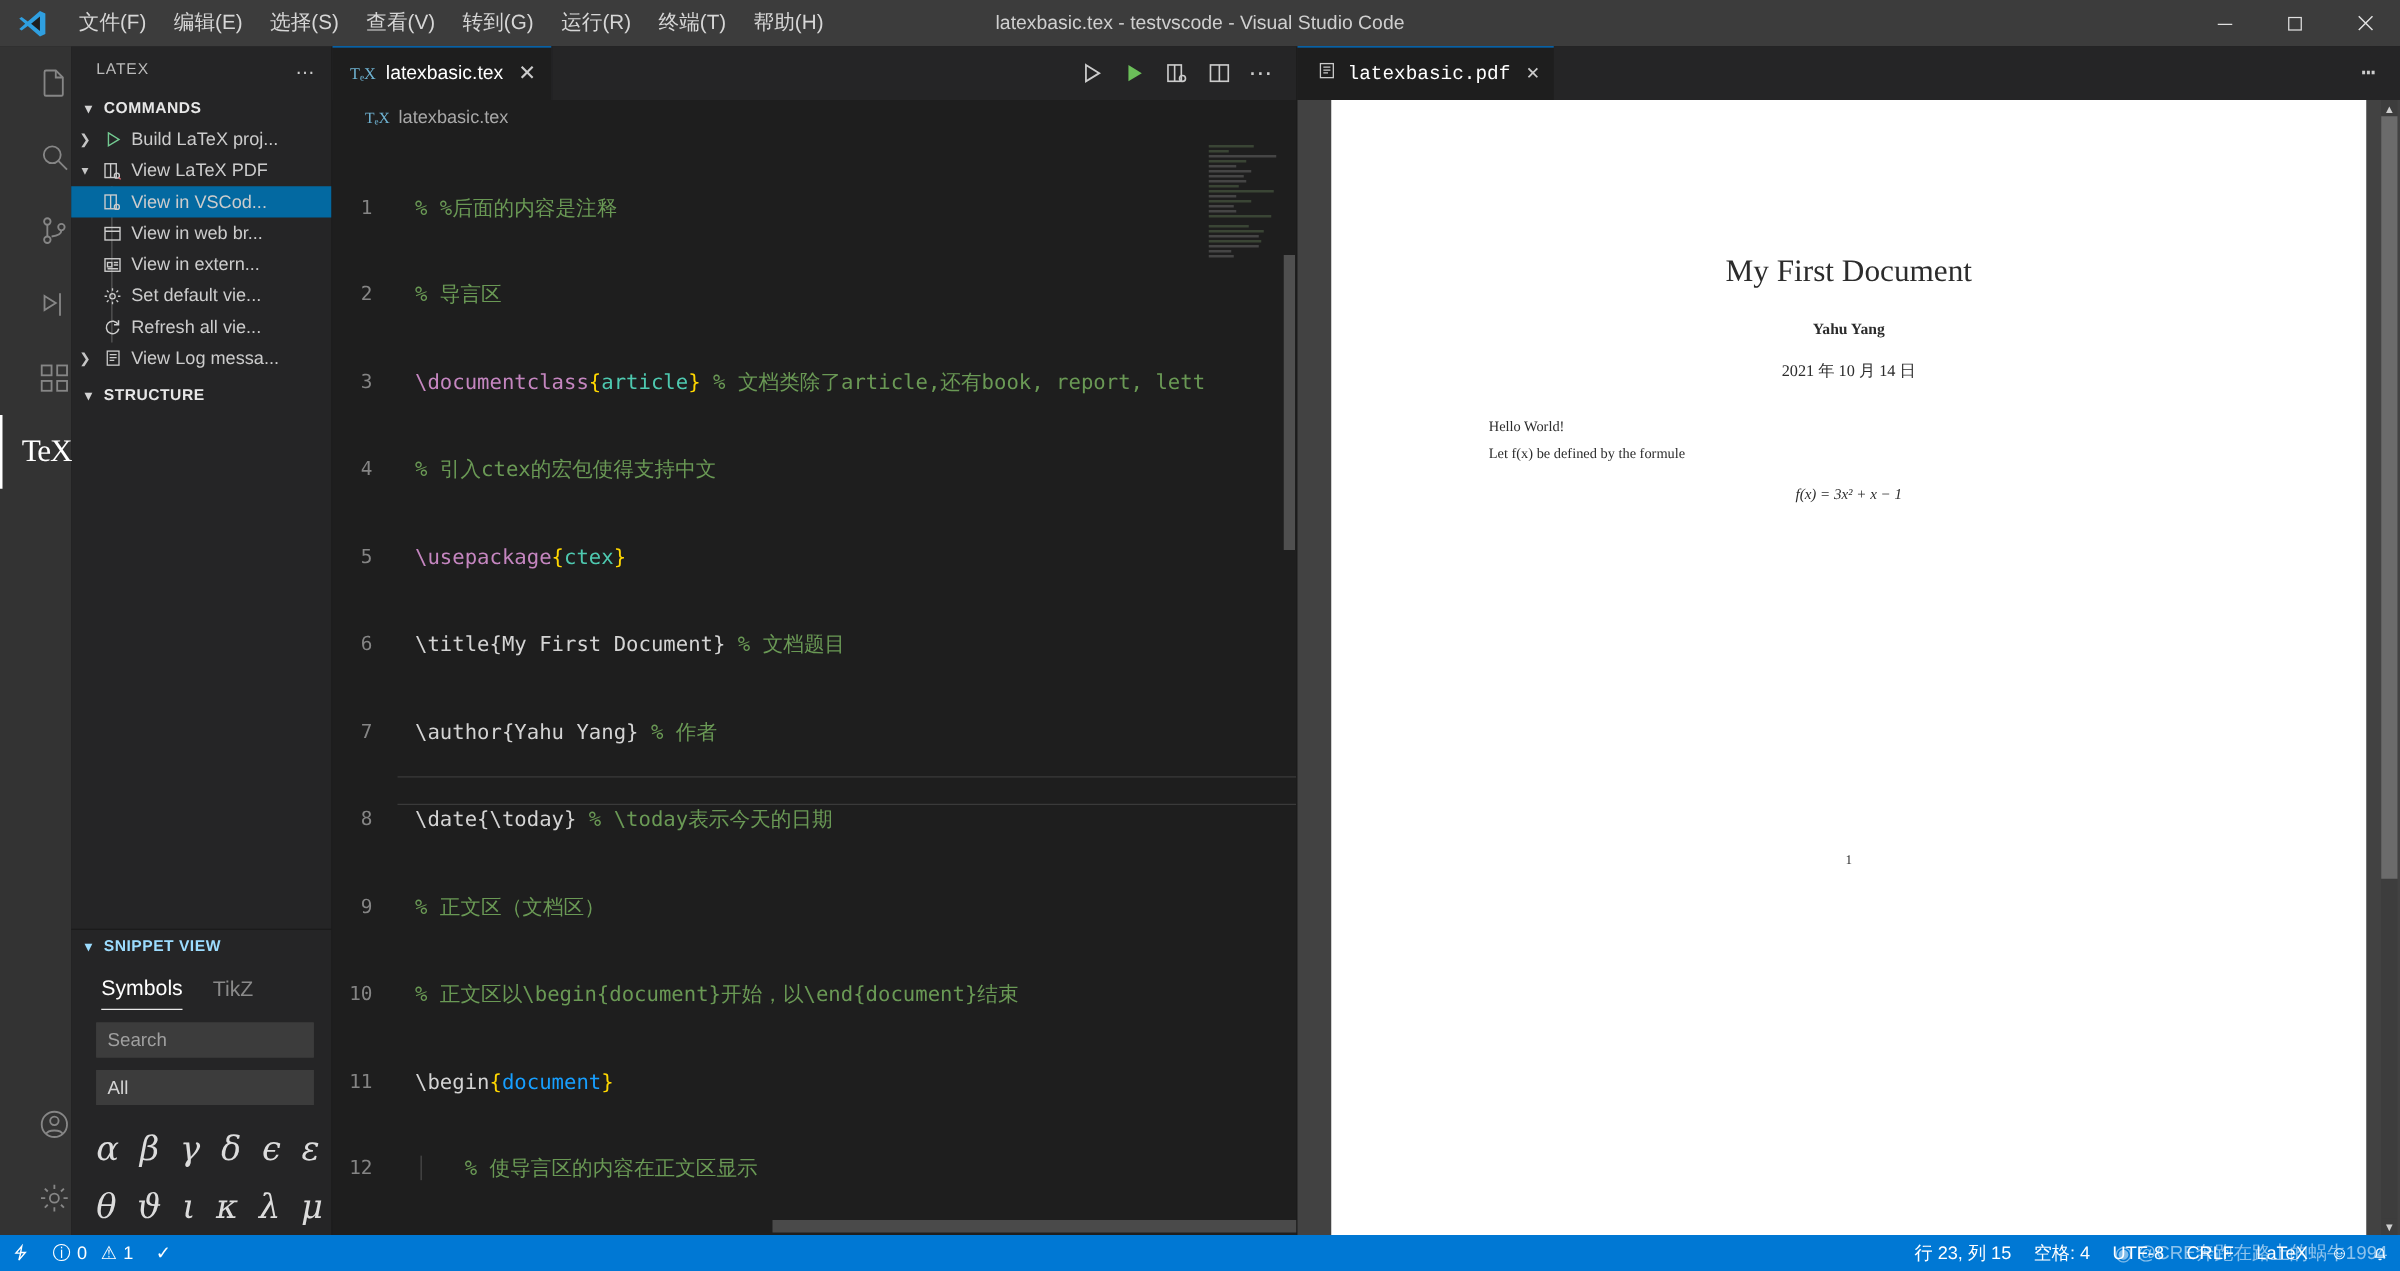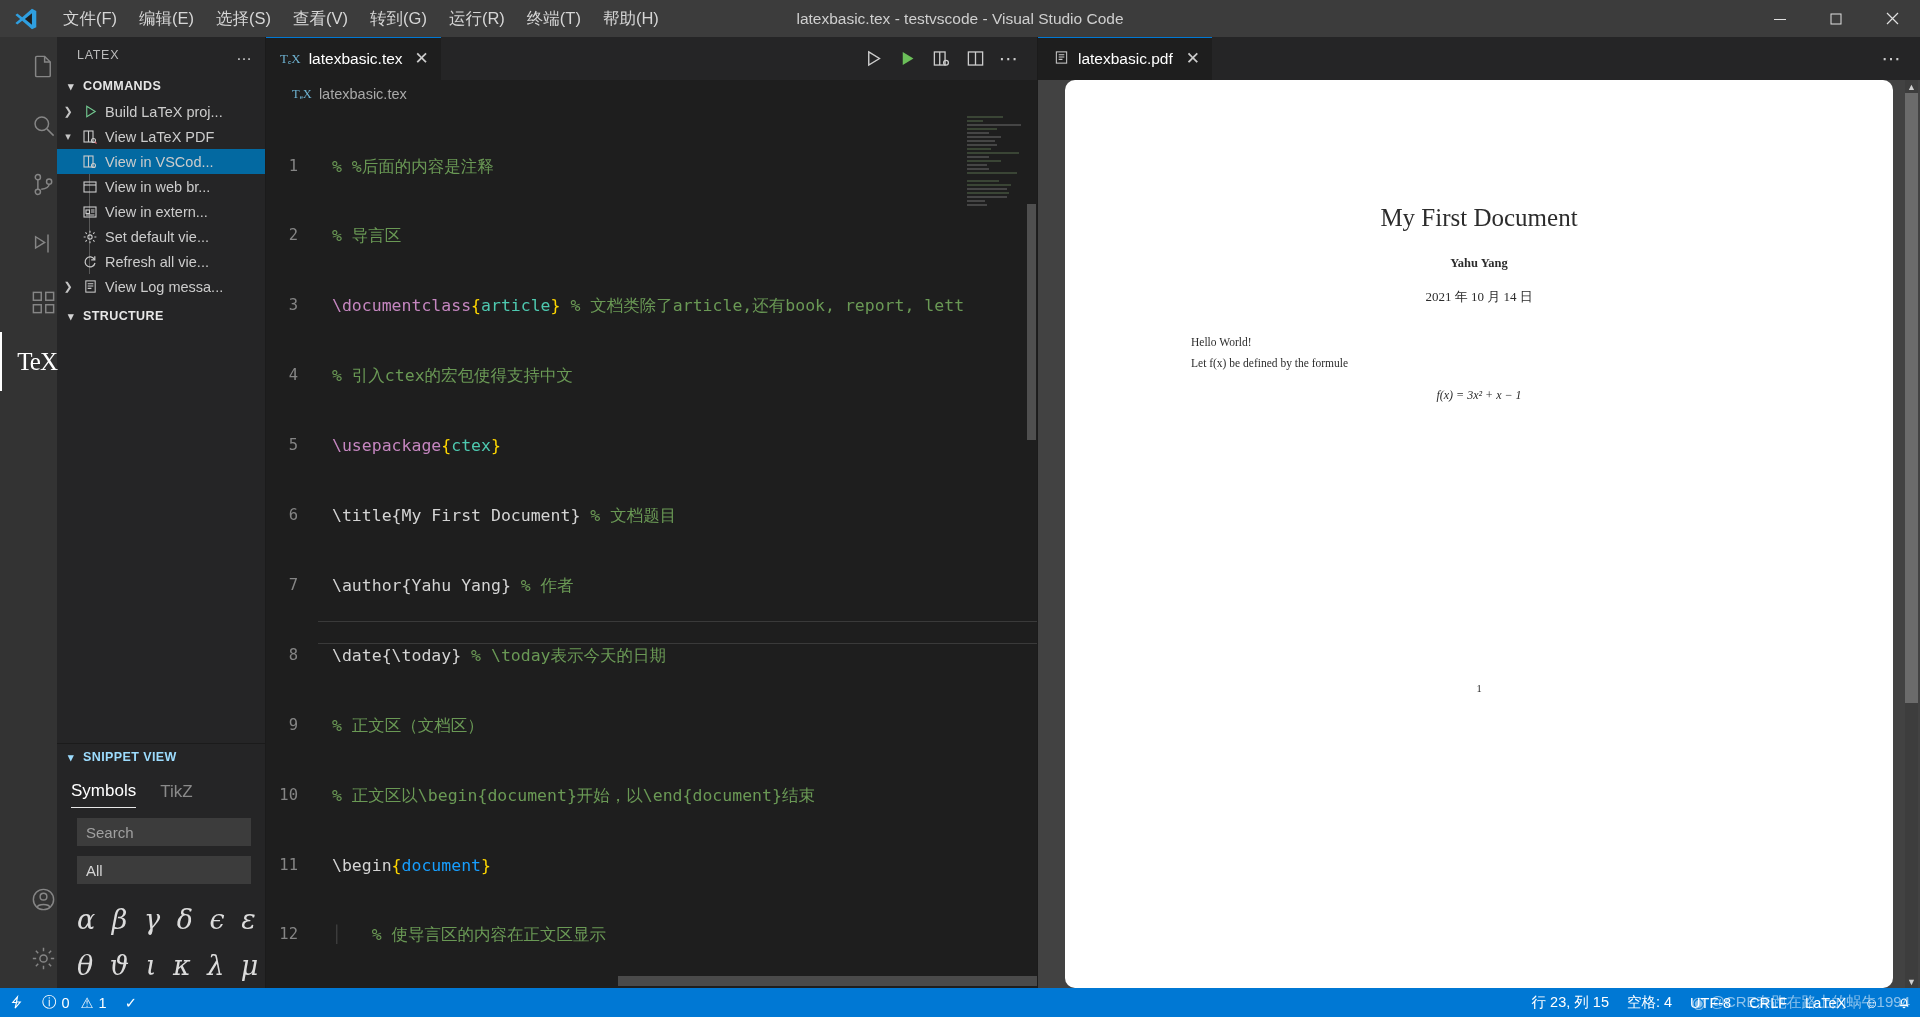--- a/index.html
+++ b/index.html
@@ -81,21 +81,21 @@
   .indent-1 { padding-left: 22px; }
   .guide {
     position: absolute; left: 32px; top: 0; bottom: 0; width: 1px; background: #585858;
   }
   .structure { flex: 1; min-height: 0; }
   .snippet-sec { border-top: 1px solid #1b1b1b; }
   .snippet-head {
     height: 26px; display:flex; align-items:center; gap:4px; padding-left:6px;
     color:#9cdcfe; font-size:12.5px; font-weight:bold; letter-spacing:.4px;
   }
-  .snip-tabs { display: flex; padding-left: 14px; gap: 24px; height: 38px; align-items: flex-end; }
+  .snip-tabs { display: flex; padding-left: 24px; gap: 24px; height: 38px; align-items: flex-end; }
   .snip-tab { font-size: 17px; color: #8a8a8a; padding-bottom: 6px; cursor: pointer; }
   .snip-tab.active { color: #ffffff; border-bottom: 1px solid #e7e7e7; }
   .snip-search, .snip-all {
     margin: 10px 14px 0 20px; height: 28px; background: #3c3c3c; color: #a0a0a0;
     display: flex; align-items: center; padding: 0 8px; font-size: 15px;
     border: 1px solid #3c3c3c;
   }
   .snip-all { color: #d4d4d4; }
   .greek {
     padding: 14px 0 0 20px; color: #dcdcdc;
@@ -161,32 +161,32 @@
     position: absolute; right: 0; width: 12px; top: 0; bottom: 0; background: transparent;
   }
   .editor-vscroll .thumb { position:absolute; left:2px; width:9px; background:#4f4f4f; border-radius:0; }
   .hscroll-bot {
     position: absolute; left: 0; right: 0; bottom: 0; height: 12px; background: #1e1e1e;
   }
   .hscroll-bot .thumb { position: absolute; height: 10px; background: #4a4a4a; }
 
   
   .pdfpane { width: 882px; flex: 0 0 882px; display: flex; flex-direction: column; background: #1e1e1e; min-width:0; }
-  .pdf-tabsrow { height: 43px; background: #252526; display:flex; align-items:stretch; position: relative; }
+  .pdf-tabsrow { height: 43px; background: #252526; display:flex; align-items:stretch; position: relative; font-family: Liberation Mono, monospace; }
   .pdf-tab {
     display:flex; align-items:center; gap:9px; padding: 0 12px 0 16px;
     background:#1e1e1e; color:#ffffff; font-size:15.5px; position:relative;
   }
   .pdf-tab::before { content:""; position:absolute; top:0; left:0; right:0; height:1px; background:#0078d4; }
   .pdf-tab .doc-icon { color:#cccccc; font-size:15px; }
   .pdf-dots { margin-left:auto; color:#cccccc; font-size:19px; letter-spacing:1.5px; padding-right:18px; display:flex; align-items:center; }
   .pdf-body { flex: 1; background: #424242; position: relative; overflow: hidden; display:flex; justify-content:center; }
   .pdf-page {
     width: 828px; background: #ffffff; margin-top: 0; position: relative;
-    font-family: "Liberation Serif", "DejaVu Serif", serif; color: #2c2c2c; border-radius: 10px;
+    font-family: "Liberation Serif", "DejaVu Serif", serif; color: #2c2c2c;
   }
   .pdf-title { text-align:center; font-size: 25px; margin-top: 124px; }
   .pdf-author { text-align:center; font-size: 12.5px; margin-top: 24px; font-weight: bold; }
   .pdf-date   { text-align:center; font-size: 13px; margin-top: 17px; }
   .pdf-para { font-size: 11.5px; margin-left: 126px; margin-top: 28px; line-height: 17px; }
   .pdf-formula { text-align:center; font-size: 12px; margin-top: 16px; font-style: italic; }
   .pdf-para2 { font-size: 11.5px; margin-left: 110px; margin-top: 18px; }
   .pdf-pagenum { text-align:center; font-size: 10.5px; margin-top: 280px; }
   .pdf-scroll-up, .pdf-scroll-dn {
     position: absolute; right: 2px; width: 13px; height: 13px; color:#cfcfcf; font-size: 9px;

